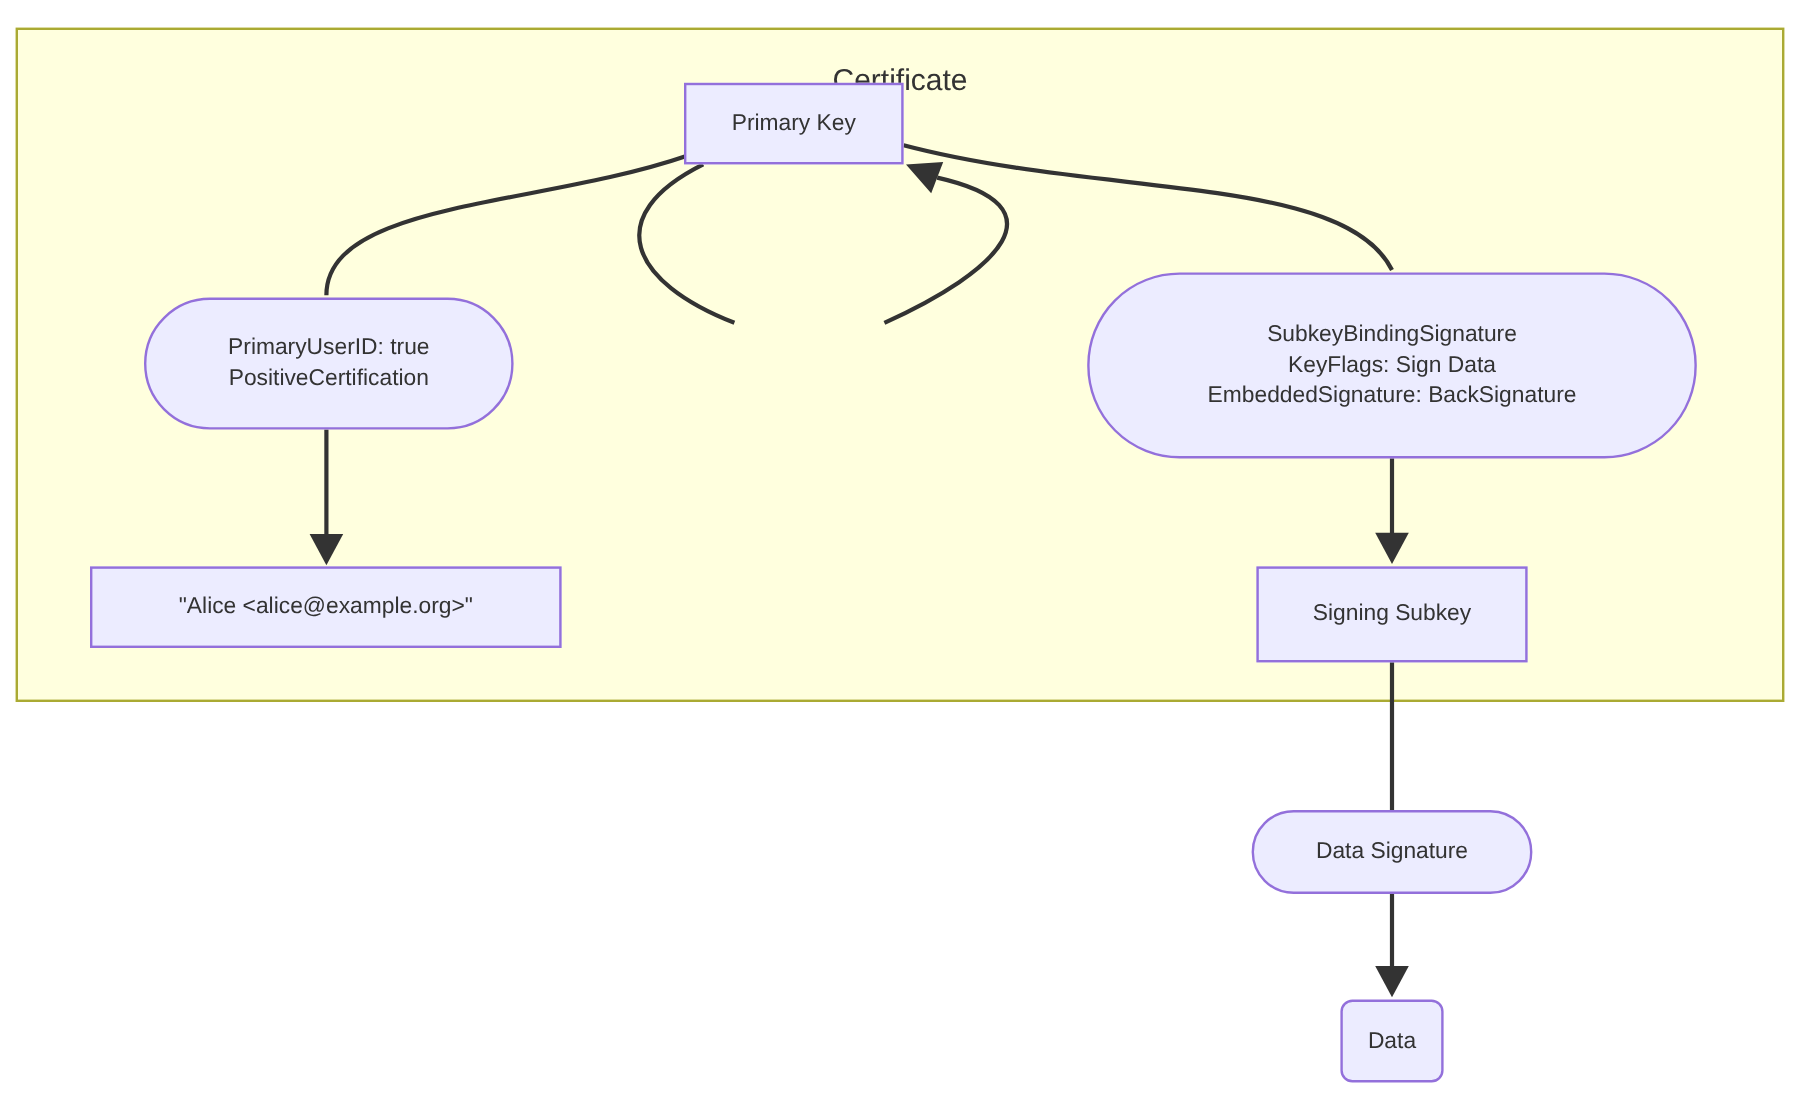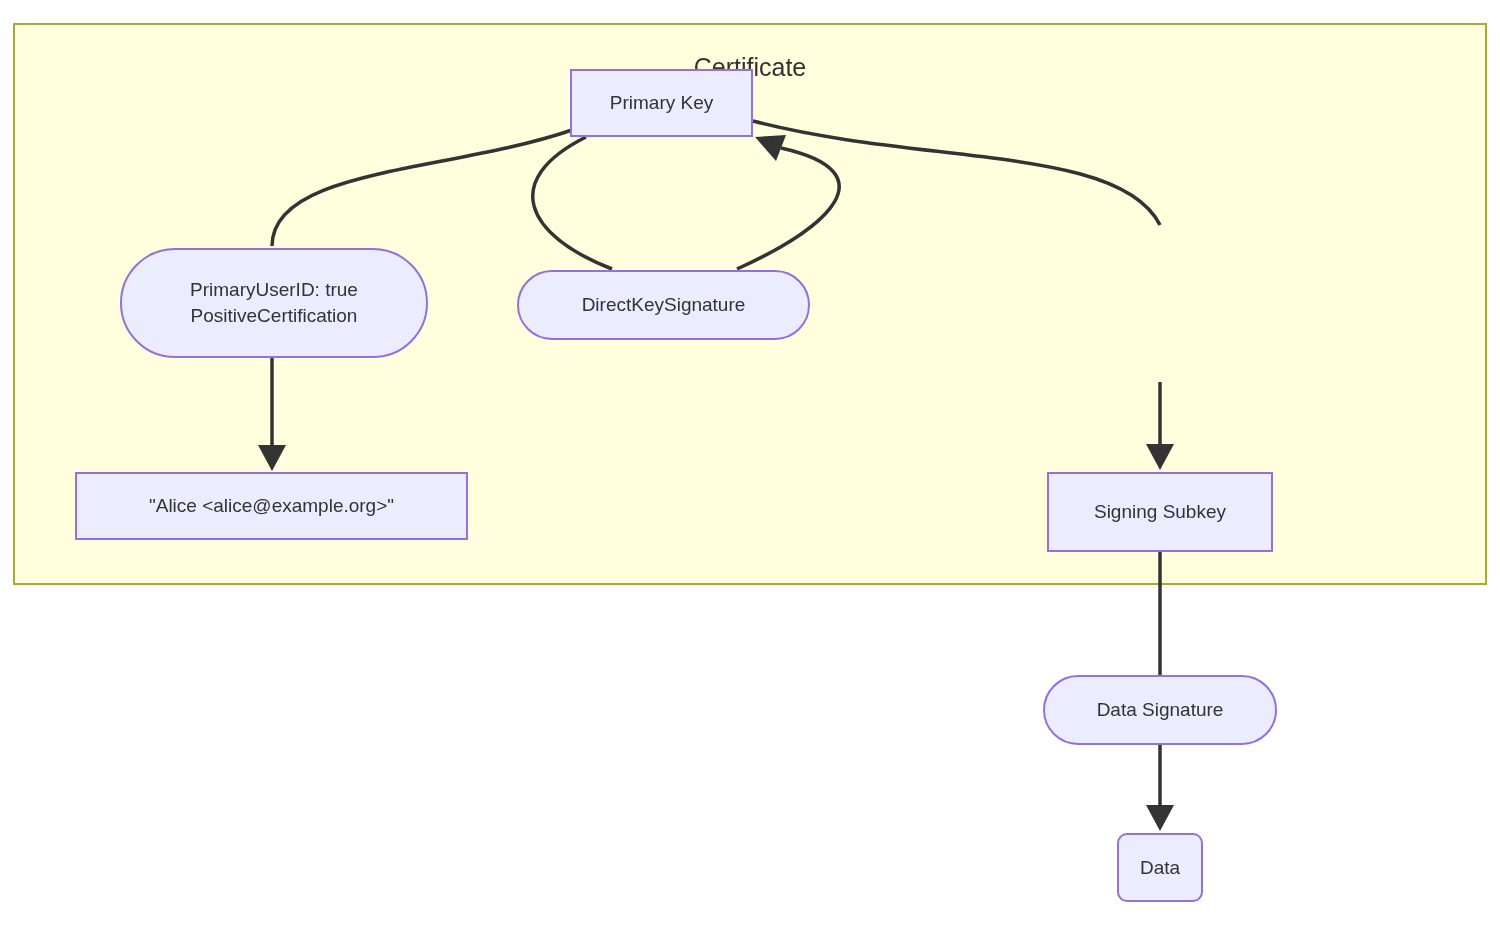--- a/index.html
+++ b/index.html
@@ -105,24 +105,26 @@
 
   <div class="node node--primary-key">
     <span>Primary Key</span>
   </div>
 
   <div class="node node--positive-cert">
     <span>PrimaryUserID: true</span>
     <span>PositiveCertification</span>
   </div>
 
-  <div class="node node--direct-key-sig">
-    <span>DirectKeySignature</span>
+
+  <div class="node node--subkey-binding-sig">
+    <span>SubkeyBindingSignature</span>
+    <span>KeyFlags: Sign Data</span>
+    <span>EmbeddedSignature: BackSignature</span>
   </div>
-
 
   <div class="node node--user-id">
     <span>"Alice &lt;alice@example.org&gt;"</span>
   </div>
 
   <div class="node node--signing-subkey">
     <span>Signing Subkey</span>
   </div>
 
   <div class="node node--data-signature">

